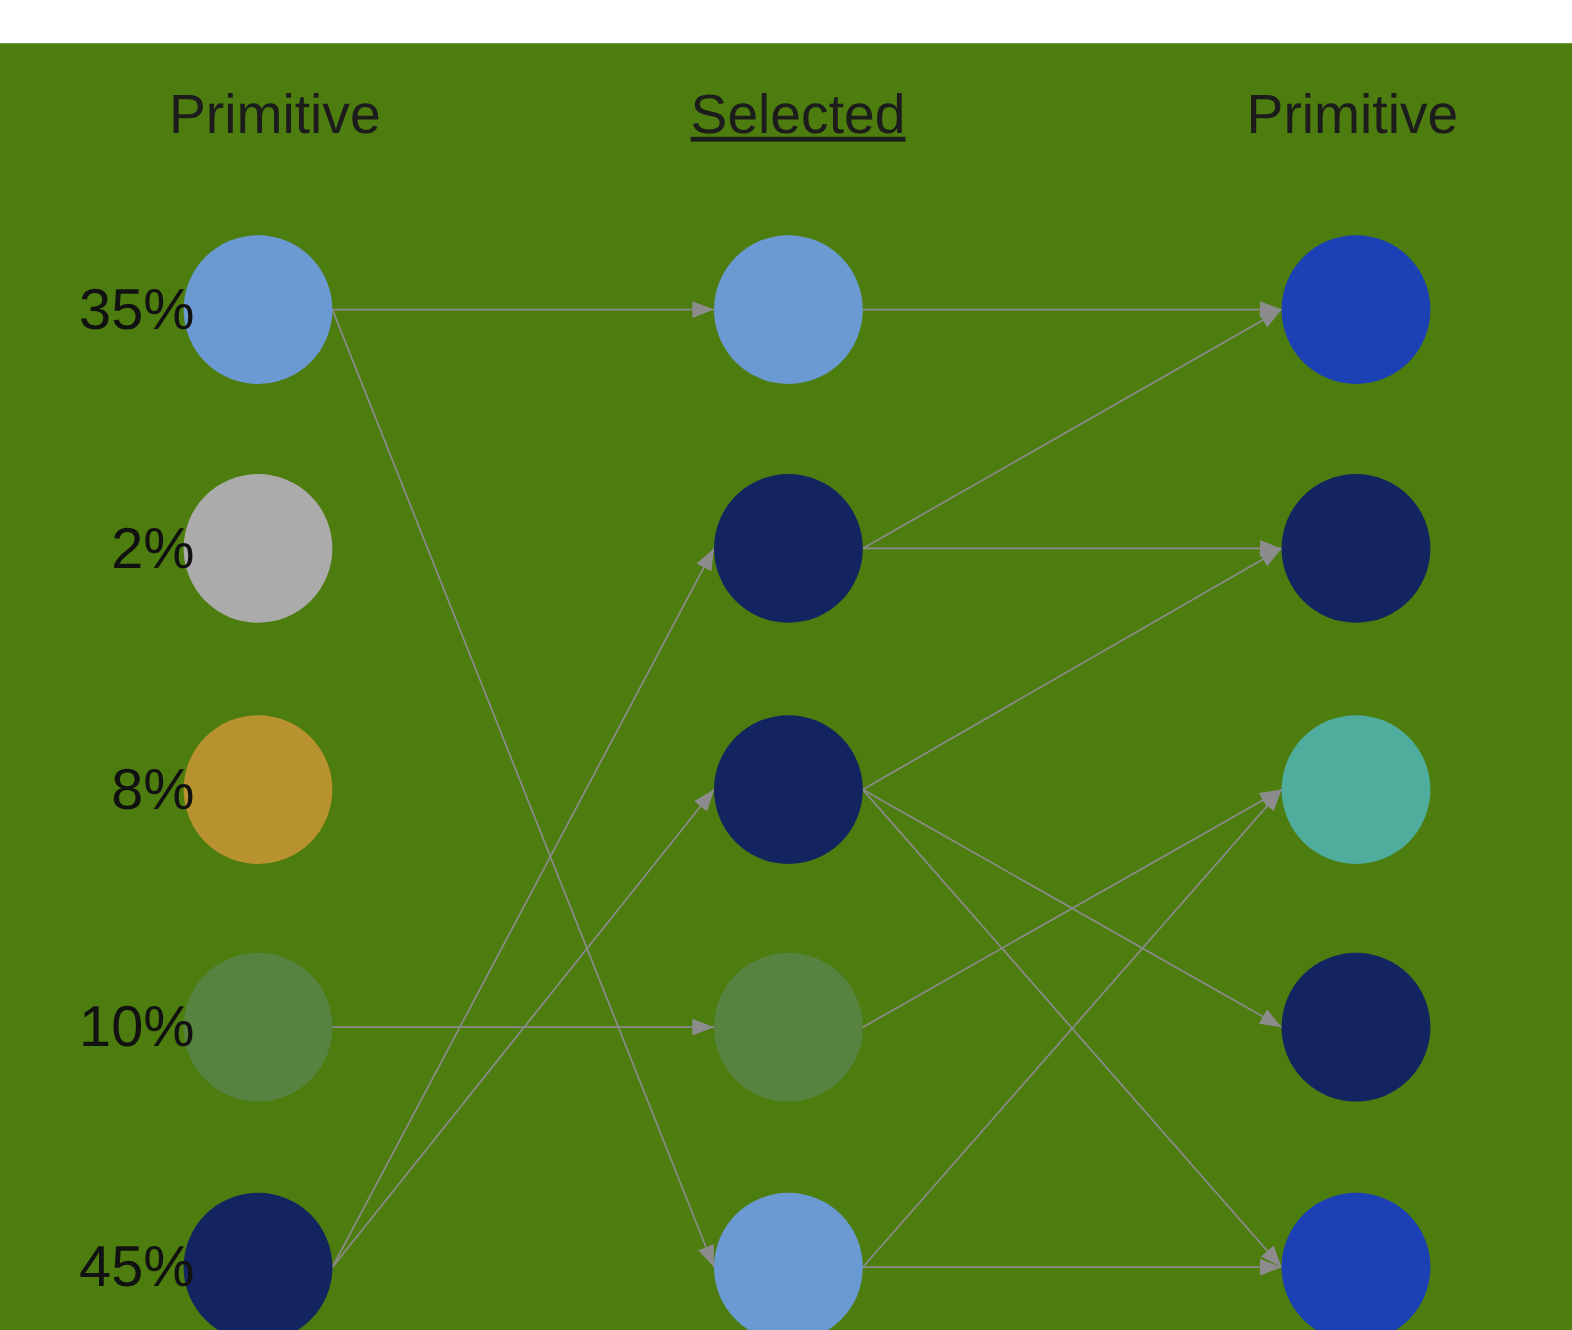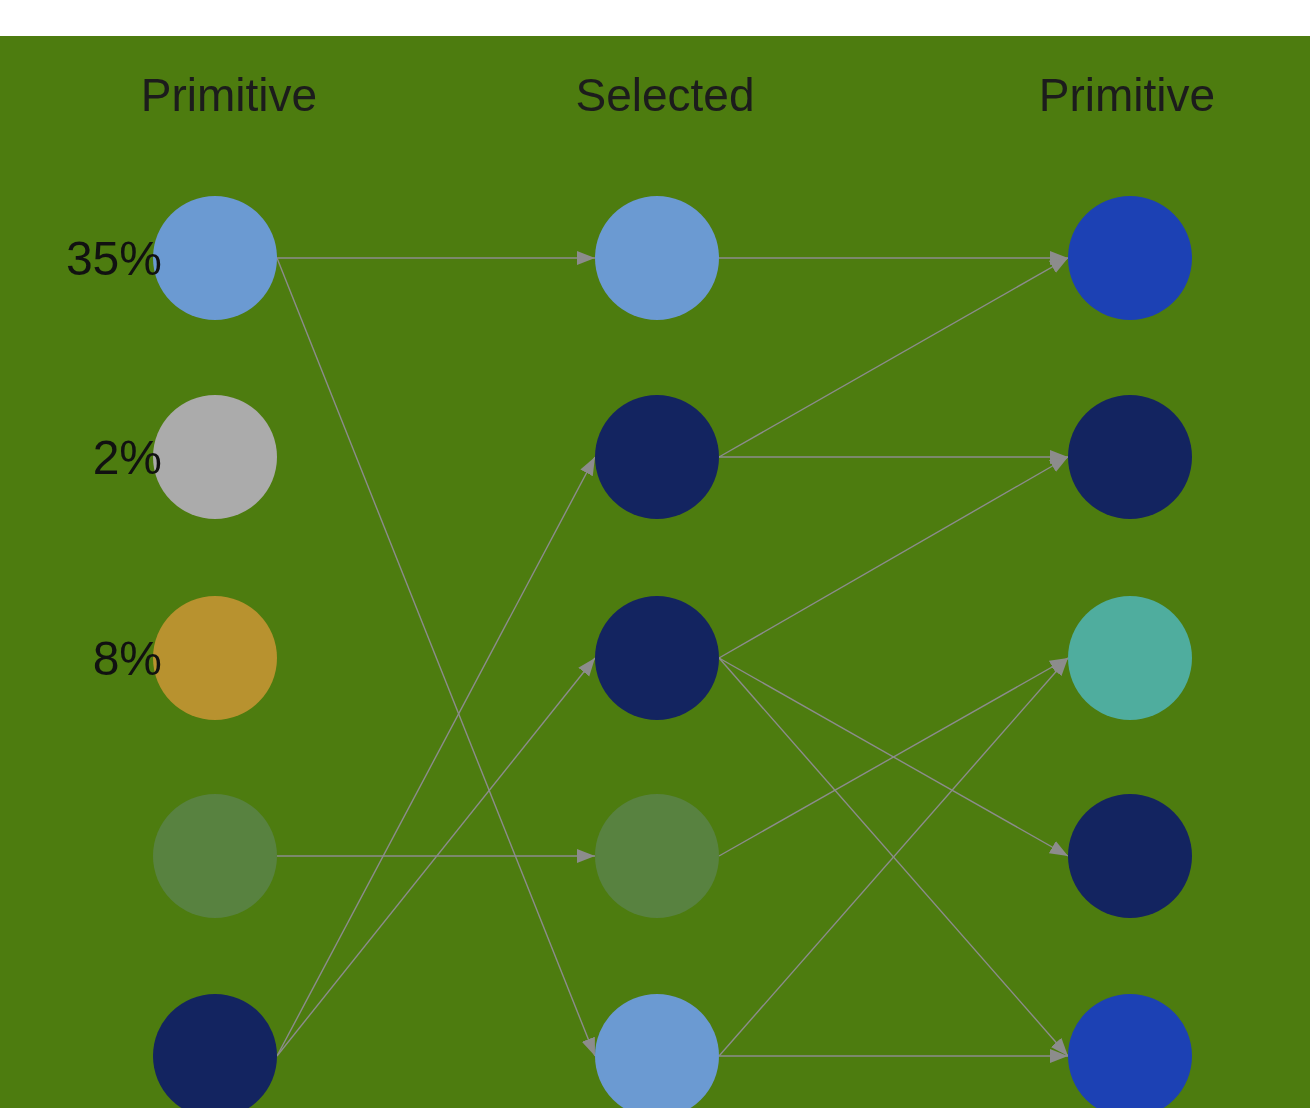--- a/index.html
+++ b/index.html
@@ -31,21 +31,21 @@
     position: absolute;
     top: 36px;
     transform: translateX(-50%);
     font-size: 46px;
     font-weight: 300;
     color: #1c1c1c;
     white-space: nowrap;
     line-height: 1.0;
   }
   #hdr-primitive { left: 229px; }
-  #hdr-selected  { left: 665px; }
+  #hdr-selected  { left: 665px; text-decoration: underline; }
   #hdr-offspring { left: 1127px; }
   .pct-label {
     position: absolute;
     left: 0;
     width: 134px;
     height: 60px;
     display: flex;
     align-items: center;
     justify-content: flex-end;
     font-size: 48px;
@@ -106,14 +106,16 @@
       </g>
   </svg>
 
   <div class="col-header" id="hdr-primitive">Primitive</div>
   <div class="col-header" id="hdr-selected">Selected</div>
   <div class="col-header" id="hdr-offspring">Primitive</div>
 
   <div class="pct-label" id="pct-0">35%</div>
   <div class="pct-label" id="pct-1">2%</div>
   <div class="pct-label" id="pct-2">8%</div>
+  <div class="pct-label" id="pct-3">10%</div>
+  <div class="pct-label" id="pct-4">45%</div>
 
 </div>
 
 </body></html>

